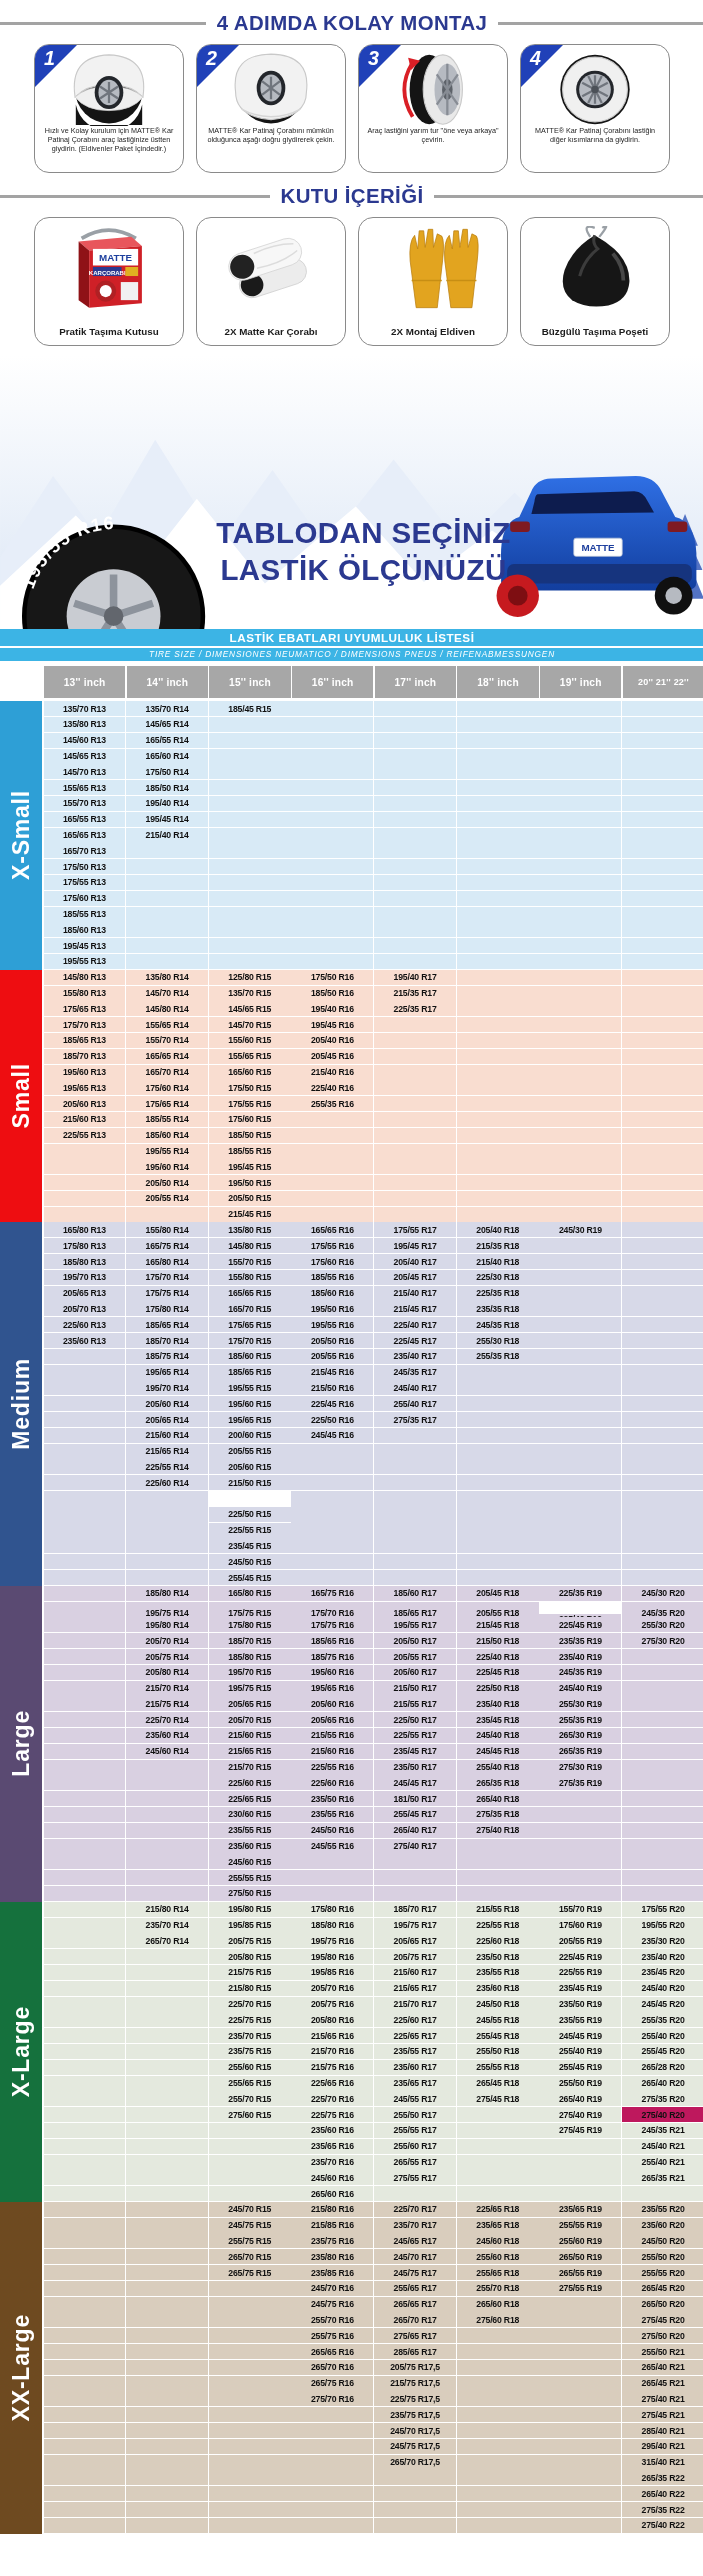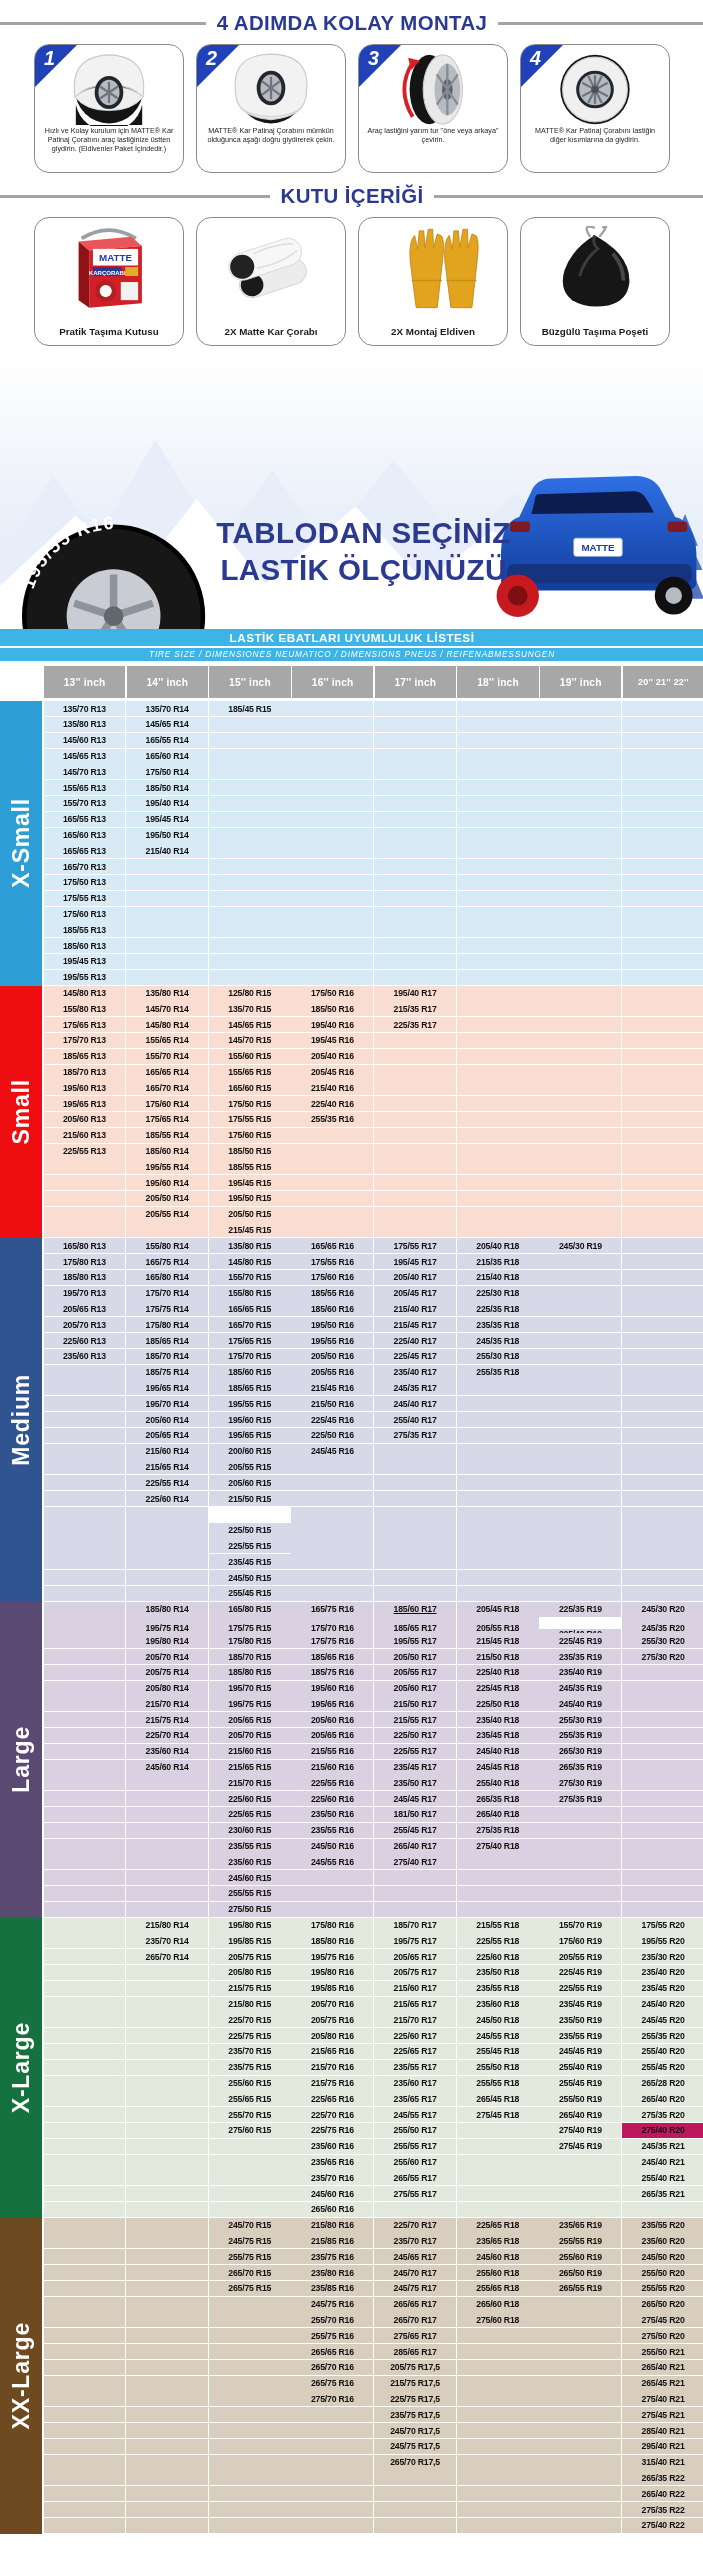--- a/index.html
+++ b/index.html
@@ -319,30 +319,20 @@
             <div class="tcell" style="background: rgb(216, 234, 246);">165/55 R13</div>
             <div class="tcell" style="background: rgb(216, 234, 246);">195/45 R14</div>
             <div class="tcell" style="background: rgb(216, 234, 246);"></div>
             <div class="tcell" style="background: rgb(216, 234, 246);"></div>
             <div class="tcell" style="background: rgb(216, 234, 246);"></div>
             <div class="tcell" style="background: rgb(216, 234, 246);"></div>
             <div class="tcell" style="background: rgb(216, 234, 246);"></div>
             <div class="tcell" style="background: rgb(216, 234, 246);"></div>
           </div>
           <div class="trow">
-            <div class="tcell" style="background: rgb(216, 234, 246);">165/60 R13</div>
-            <div class="tcell" style="background: rgb(216, 234, 246);">195/50 R14</div>
-            <div class="tcell" style="background: rgb(216, 234, 246);"></div>
-            <div class="tcell" style="background: rgb(216, 234, 246);"></div>
-            <div class="tcell" style="background: rgb(216, 234, 246);"></div>
-            <div class="tcell" style="background: rgb(216, 234, 246);"></div>
-            <div class="tcell" style="background: rgb(216, 234, 246);"></div>
-            <div class="tcell" style="background: rgb(216, 234, 246);"></div>
-          </div>
-          <div class="trow">
             <div class="tcell" style="background: rgb(216, 234, 246);">165/65 R13</div>
             <div class="tcell" style="background: rgb(216, 234, 246);">215/40 R14</div>
             <div class="tcell" style="background: rgb(216, 234, 246);"></div>
             <div class="tcell" style="background: rgb(216, 234, 246);"></div>
             <div class="tcell" style="background: rgb(216, 234, 246);"></div>
             <div class="tcell" style="background: rgb(216, 234, 246);"></div>
             <div class="tcell" style="background: rgb(216, 234, 246);"></div>
             <div class="tcell" style="background: rgb(216, 234, 246);"></div>
           </div>
           <div class="trow">
@@ -834,21 +824,21 @@
       <div class="tgroup">
         <div class="gbar" style="background: rgb(90, 74, 114);">
           <span class="gbar-label">Large</span>
         </div>
         <div class="grows">
           <div class="trow">
             <div class="tcell" style="background: rgb(217, 208, 225);"></div>
             <div class="tcell" style="background: rgb(217, 208, 225);">185/80 R14</div>
             <div class="tcell" style="background: rgb(217, 208, 225);">165/80 R15</div>
             <div class="tcell" style="background: rgb(217, 208, 225);">165/75 R16</div>
-            <div class="tcell" style="background: rgb(217, 208, 225); text-decoration: underline;">185/60 R17</div>
+            <div class="tcell" style="background: rgb(217, 208, 225);">185/60 R17</div>
             <div class="tcell" style="background: rgb(217, 208, 225);">205/45 R18</div>
             <div class="tcell" style="background: rgb(217, 208, 225);">225/35 R19</div>
             <div class="tcell" style="background: rgb(217, 208, 225);">245/30 R20</div>
           </div>
           <div class="trow">
             <div class="tcell" style="background: rgb(217, 208, 225);"></div>
             <div class="tcell" style="background: rgb(217, 208, 225);">195/75 R14</div>
             <div class="tcell" style="background: rgb(217, 208, 225);">175/75 R15</div>
             <div class="tcell" style="background: rgb(217, 208, 225);">175/70 R16</div>
             <div class="tcell" style="background: rgb(217, 208, 225);">185/65 R17</div>
@@ -1287,20 +1277,30 @@
             <div class="tcell" style="background: rgb(217, 205, 189);">235/85 R16</div>
             <div class="tcell" style="background: rgb(217, 205, 189);">245/75 R17</div>
             <div class="tcell" style="background: rgb(217, 205, 189);">255/65 R18</div>
             <div class="tcell" style="background: rgb(217, 205, 189);">265/55 R19</div>
             <div class="tcell" style="background: rgb(217, 205, 189);">255/55 R20</div>
           </div>
           <div class="trow">
             <div class="tcell" style="background: rgb(217, 205, 189);"></div>
             <div class="tcell" style="background: rgb(217, 205, 189);"></div>
             <div class="tcell" style="background: rgb(217, 205, 189);"></div>
+            <div class="tcell" style="background: rgb(217, 205, 189);">245/70 R16</div>
+            <div class="tcell" style="background: rgb(217, 205, 189);">255/65 R17</div>
+            <div class="tcell" style="background: rgb(217, 205, 189);">255/70 R18</div>
+            <div class="tcell" style="background: rgb(217, 205, 189);">275/55 R19</div>
+            <div class="tcell" style="background: rgb(217, 205, 189);">265/45 R20</div>
+          </div>
+          <div class="trow">
+            <div class="tcell" style="background: rgb(217, 205, 189);"></div>
+            <div class="tcell" style="background: rgb(217, 205, 189);"></div>
+            <div class="tcell" style="background: rgb(217, 205, 189);"></div>
             <div class="tcell" style="background: rgb(217, 205, 189);">245/75 R16</div>
             <div class="tcell" style="background: rgb(217, 205, 189);">265/65 R17</div>
             <div class="tcell" style="background: rgb(217, 205, 189);">265/60 R18</div>
             <div class="tcell" style="background: rgb(217, 205, 189);"></div>
             <div class="tcell" style="background: rgb(217, 205, 189);">265/50 R20</div>
           </div>
           <div class="trow">
             <div class="tcell" style="background: rgb(217, 205, 189);"></div>
             <div class="tcell" style="background: rgb(217, 205, 189);"></div>
             <div class="tcell" style="background: rgb(217, 205, 189);"></div>

